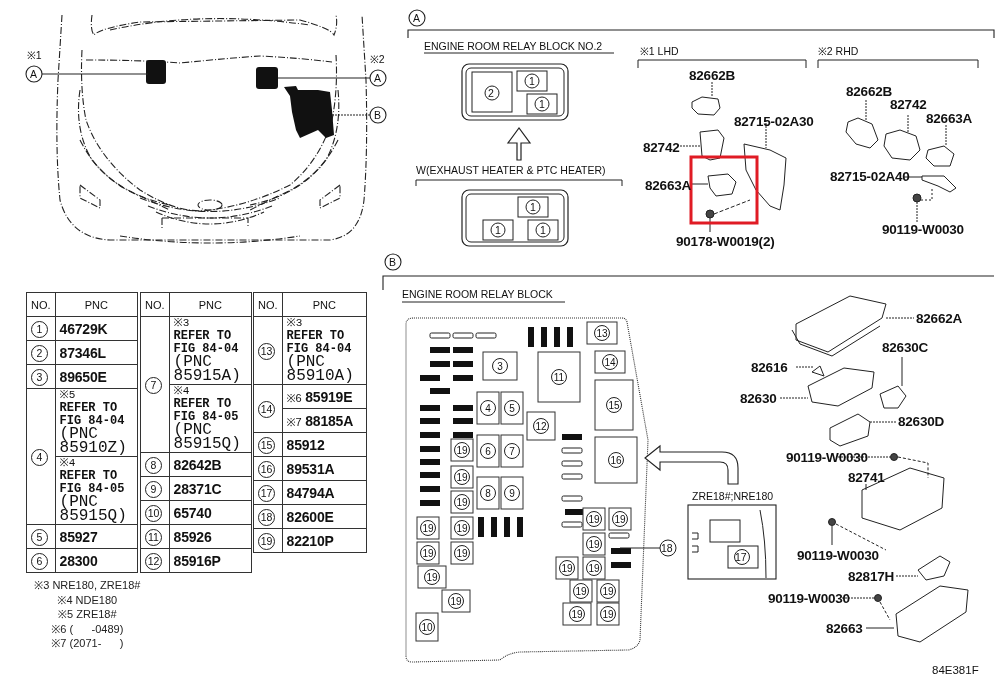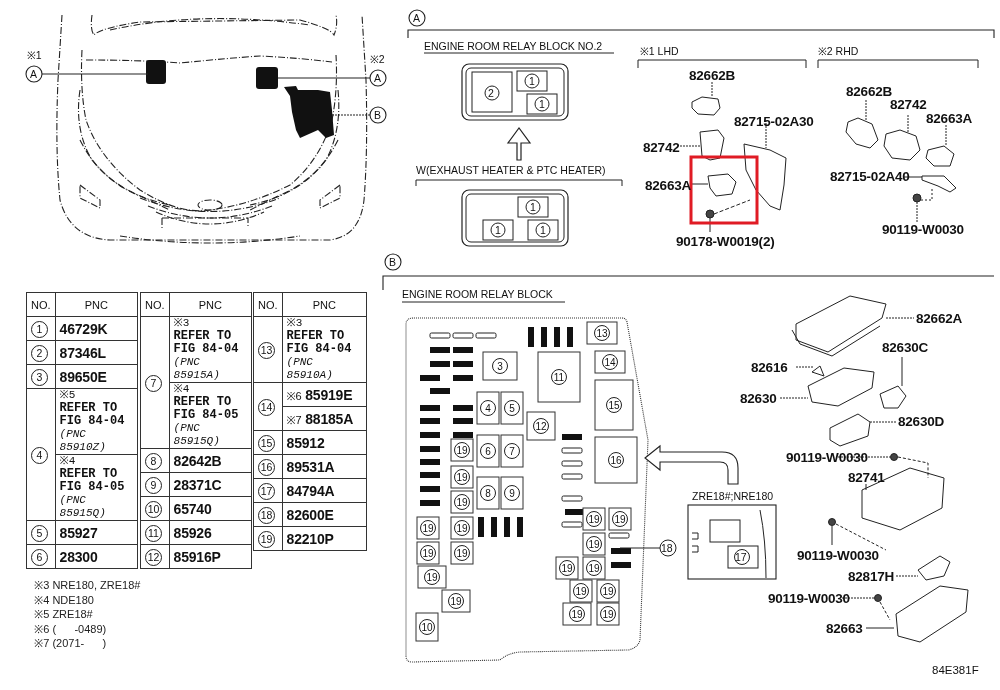--- a/index.html
+++ b/index.html
@@ -7,23 +7,23 @@
   svg{position:absolute;left:0;top:0;}
   .pnc{font-family:"Liberation Sans",sans-serif;font-weight:bold;font-size:13.5px;fill:#111;letter-spacing:-0.2px;}
   .lbl{font-family:"Liberation Sans",sans-serif;font-size:10.5px;fill:#111;}
   
   table.parts{position:absolute;border-collapse:collapse;font-family:"Liberation Sans",sans-serif;}
   table.parts td,table.parts th{border:1.3px solid #333;padding:0 4px;vertical-align:middle;}
   table.parts th{font-weight:normal;font-size:11px;height:22px;text-align:center;margin-top:27px;}
   .circ{display:inline-block;width:15px;height:15px;border:1.2px solid #222;border-radius:50%;font-size:10.5px;line-height:15px;text-align:center;}
   .pv{font-weight:bold;font-size:14px;letter-spacing:-0.2px;}
   .ref{font-family:"Liberation Mono",monospace;font-size:12px;line-height:13px;font-weight:bold;}
-  .ref .small{font-size:11px;font-weight:normal;font-style:italic;}
+  .ref .small{font-size:16px;font-weight:normal;}
   .ref .mark{font-size:11px;font-weight:normal;}
-  .footnotes{position:absolute;left:34px;top:578px;font-size:11px;line-height:14.5px;color:#222;}
+  .footnotes{position:absolute;left:34px;top:578px;font-size:11px;line-height:14.5px;color:#222;text-align:center;}
 </style>
 </head>
 <body>
 
 <svg width="1000" height="690" viewBox="0 0 1000 690">
   <defs>
     <pattern id="dots" width="2" height="2" patternUnits="userSpaceOnUse">
         <rect width="1" height="1" fill="#444"></rect>
       </pattern>
   </defs>

